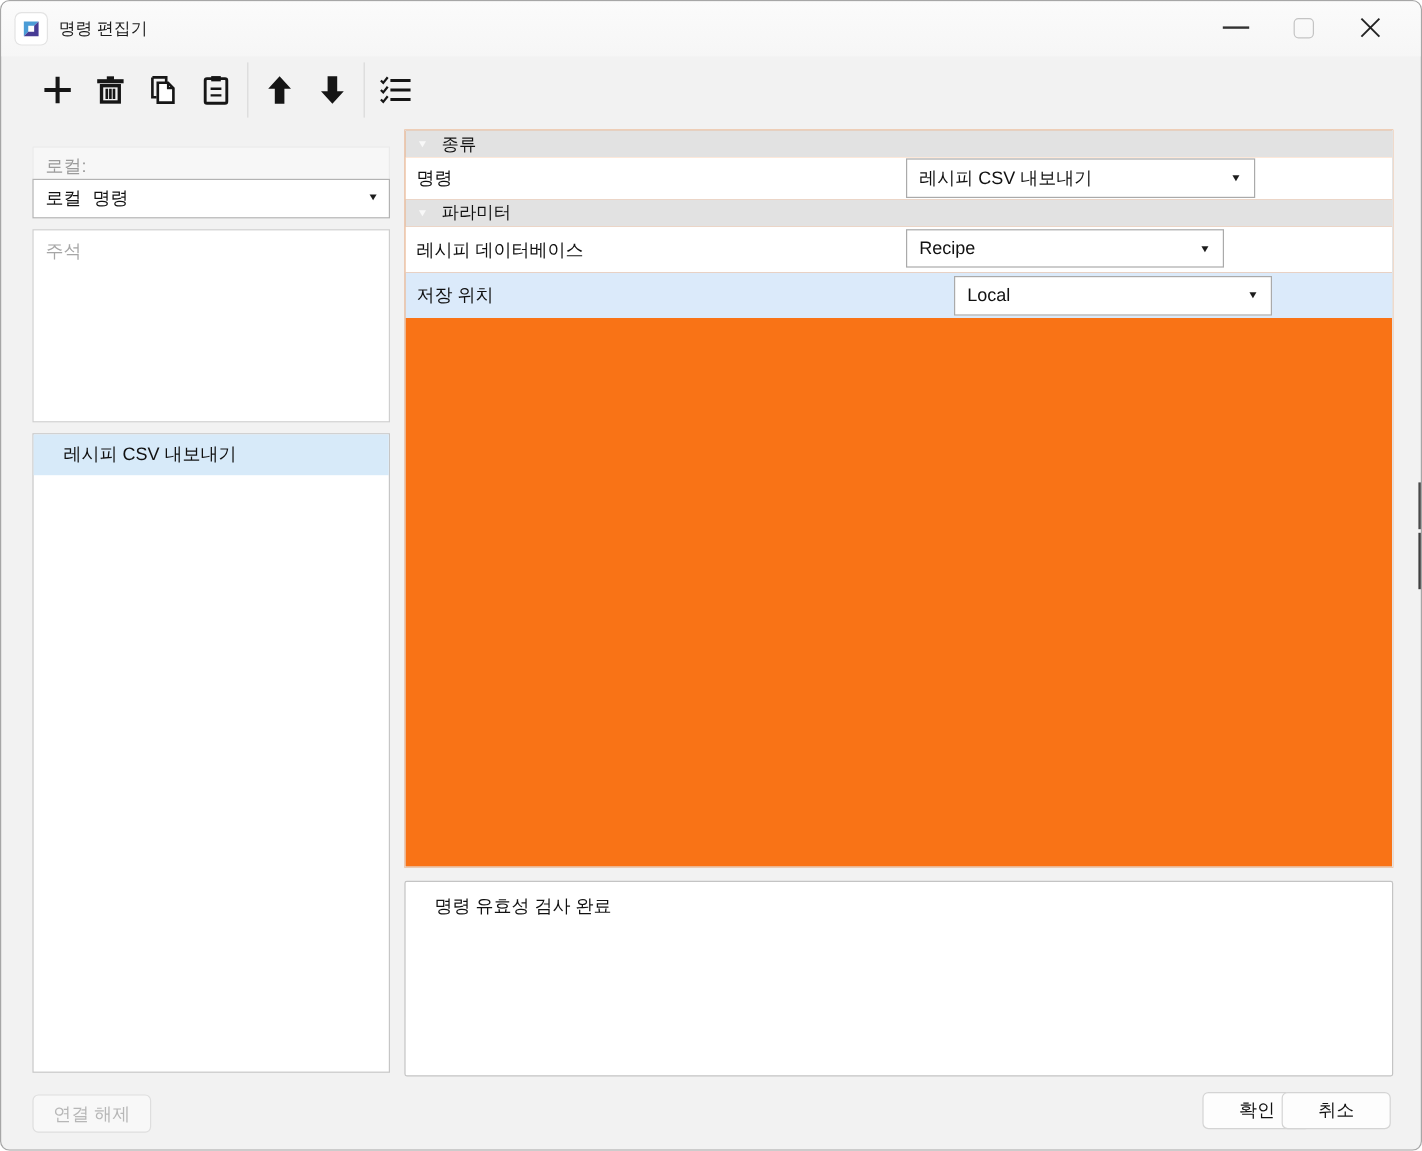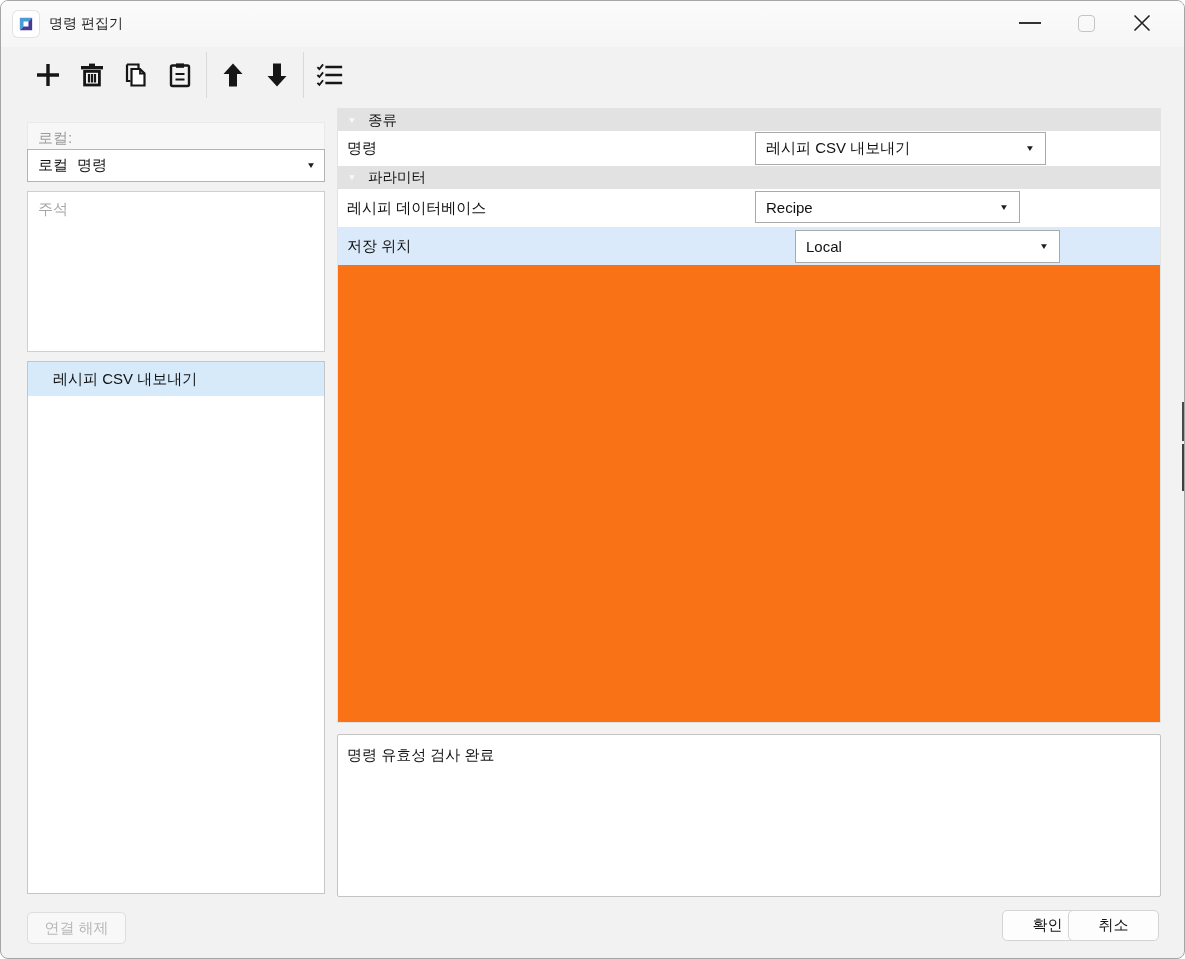--- a/index.html
+++ b/index.html
@@ -57,21 +57,21 @@
   .prow .plabel { padding-left:9px; font-size:15px; color:#0f0f0f; }
   .row-command { height:35px; background:#ffffff; }
   .row-recipe  { height:38px; background:#ffffff; }
   .row-save    { height:38px; background:#dbeafa; }
   .dd-command { position:absolute; left:417px; top:1px;  width:291px; height:33px; }
   .dd-recipe  { position:absolute; left:417px; top:2px;  width:265px; height:32px;gap:29px; }
   .dd-save    { position:absolute; left:417px; top:3px;  width:265px; height:33px;margin-left:40px; }
   
   .status-box { left:336px; top:733px; width:824px; height:163px;
     background:#ffffff; border:1px solid #c4c4c4; border-radius:2px;
-    padding:11px 9px; font-size:15px; color:#111; }
+    padding:11px 24px; font-size:15px; color:#111; }
   .btn { border-radius:5px; font-size:15px; display:flex; align-items:center; justify-content:center; }
   .btn-disconnect { left:26px; top:911px; width:99px; height:32px;
     background:#f8f8f8; border:1px solid #dedede; color:#b7b7b7; }
   .btn-ok     { left:962px;  top:909px; width:91px; height:31px;
     background:#fdfdfd; border:1px solid #d4d4d4; color:#111;margin-left:39px; }
   .btn-cancel { left:1067px; top:909px; width:91px; height:31px;
     background:#fdfdfd; border:1px solid #d4d4d4; color:#111; }
   
   .edge-a1 { left:1181px; top:401px; width:4px; height:39px; background:#4a4a4a; }
   .edge-a2 { left:1181px; top:443px; width:4px; height:47px; background:#404040; }

